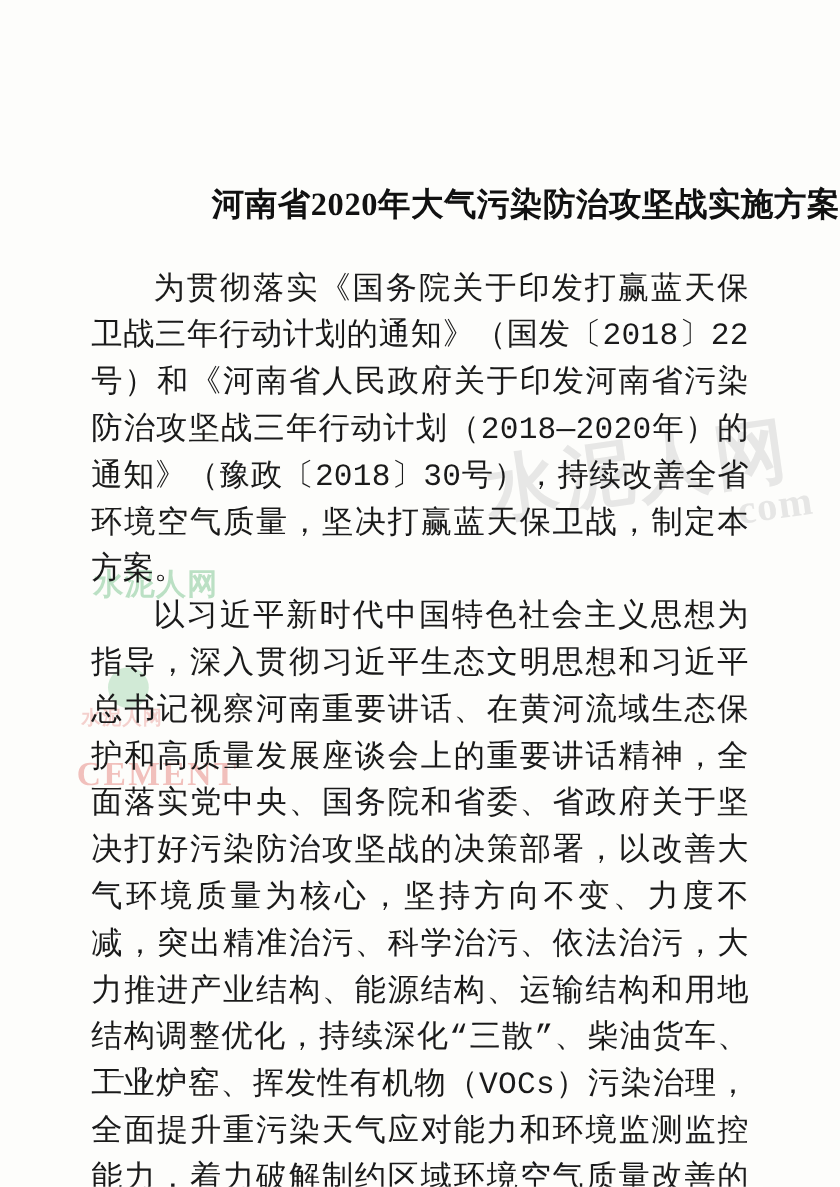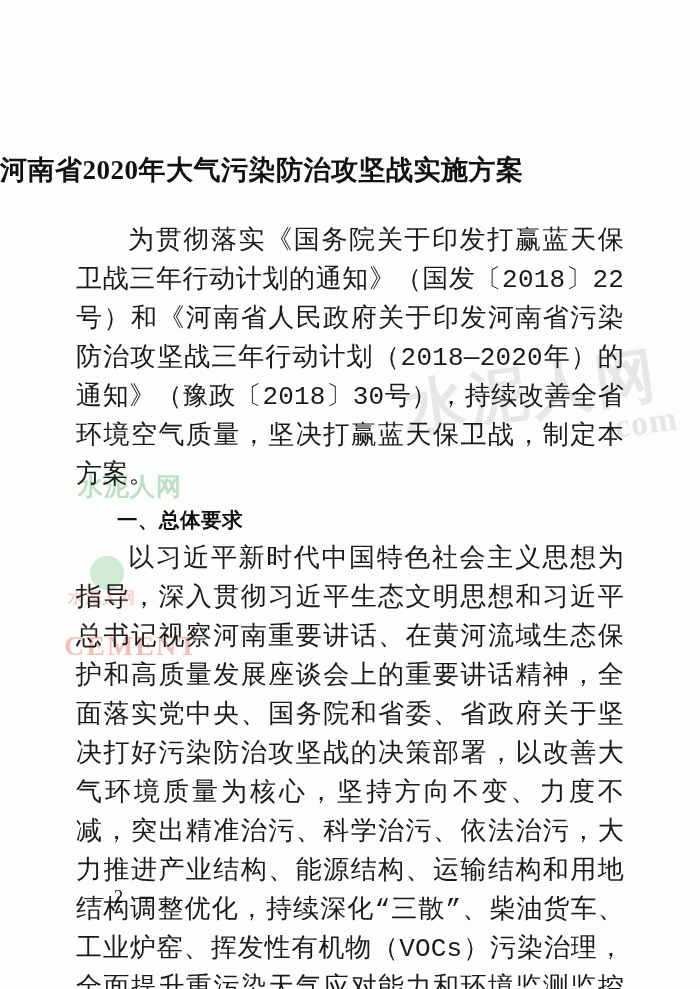--- a/index.html
+++ b/index.html
@@ -88,21 +88,21 @@
     top: 0;
     width: 700px;
   }
 
   h1.doc-title {
     margin: 0;
     position: absolute;
     left: 0;
     top: 152px;
     width: 700px;
-    text-align: left;
+    text-align: right;
     font-size: 27px;
     font-weight: bold;
     letter-spacing: 0.5px;
     color: #111;
     font-family: "Liberation Serif", serif;
   }
 
   .body-block {
     position: absolute;
     left: 76px;
@@ -152,19 +152,18 @@
   <div class="wm wm-green">水泥人网</div>
   <div class="wm wm-red2">水泥人网</div>
   <div class="wm wm-red">CEMENT</div>
 
   <div class="content">
 
     <h1 class="doc-title">河南省2020年大气污染防治攻坚战实施方案</h1>
 
     <div class="body-block">
       <p class="para">为贯彻落实《国务院关于印发打赢蓝天保卫战三年行动计划的通知》（国发〔2018〕22号）和《河南省人民政府关于印发河南省污染防治攻坚战三年行动计划（2018—2020年）的通知》（豫政〔2018〕30号），持续改善全省环境空气质量，坚决打赢蓝天保卫战，制定本方案。</p>
-      <h2 class="section">一、总体要求</h2>
       <p class="para">以习近平新时代中国特色社会主义思想为指导，深入贯彻习近平生态文明思想和习近平总书记视察河南重要讲话、在黄河流域生态保护和高质量发展座谈会上的重要讲话精神，全面落实党中央、国务院和省委、省政府关于坚决打好污染防治攻坚战的决策部署，以改善大气环境质量为核心，坚持方向不变、力度不减，突出精准治污、科学治污、依法治污，大力推进产业结构、能源结构、运输结构和用地结构调整优化，持续深化“三散”、柴油货车、工业炉窑、挥发性有机物（VOCs）污染治理，全面提升重污染天气应对能力和环境监测监控能力，着力破解制约区域环境空气质量改善的深层次矛盾和问题，坚决打赢蓝天保卫战，为全面建成小康社会谱写新时代中原更加出彩的绚丽篇章奠定坚实基础。</p>
     </div>
 
     <div class="page-number">— 2 —</div>
   </div>
 </div>
 
 </body></html>

